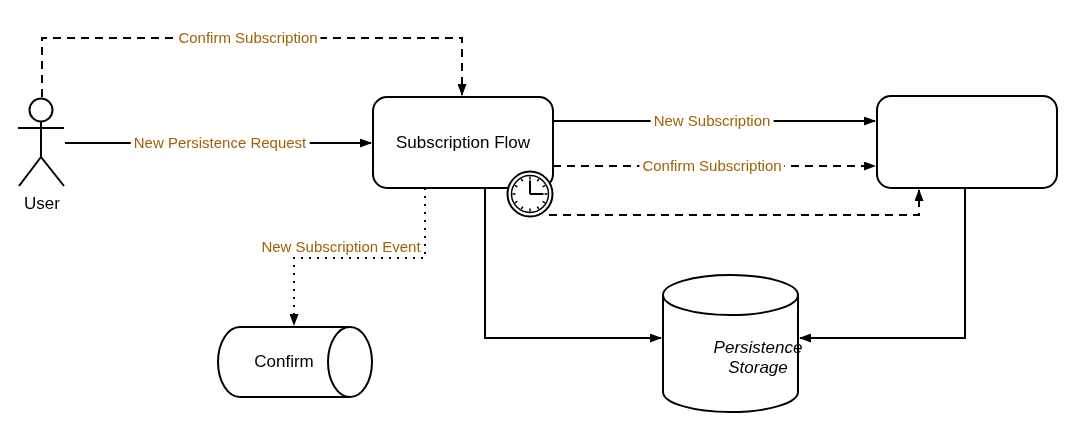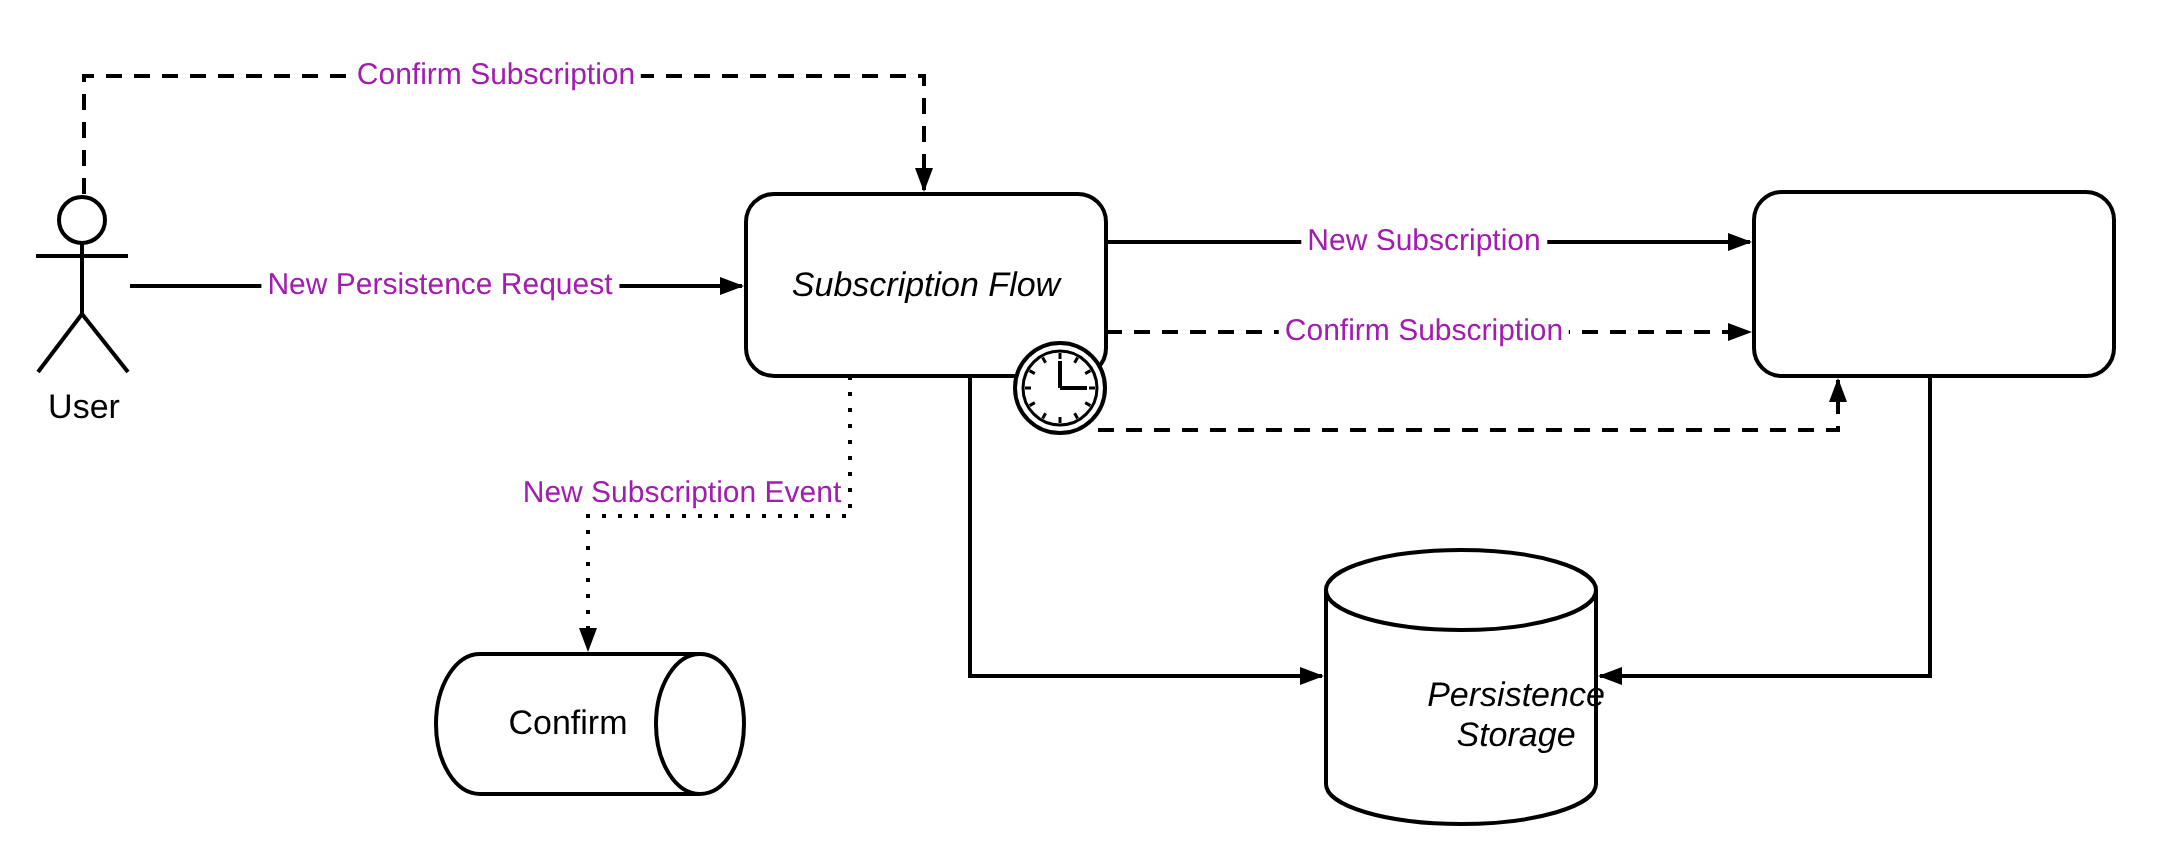--- a/index.html
+++ b/index.html
@@ -7,21 +7,21 @@
     position:relative; width:1079px; height:429px; background:#ffffff;
     font-family:"Liberation Sans", sans-serif; overflow:hidden; color:#000;
   }
   .canvas svg { position:absolute; left:0; top:0; }
   .node-label {
     position:absolute; transform:translate(-50%,-50%);
     font-size:17px; line-height:20px; text-align:center; white-space:nowrap; color:#000;
   }
   .edge-label {
     position:absolute; transform:translate(-50%,-50%);
-    font-size:15px; line-height:18px; white-space:nowrap; color:#a21caf;
+    font-size:15px; line-height:18px; white-space:nowrap; color:#a16207;
     background:#ffffff; padding:0 3px;
   }
   .lbl-line { display:block; }
 </style>
 </head>
 <body>
 
 <div class="canvas">
 
   <svg width="1079" height="429" viewBox="0 0 1079 429">
@@ -80,21 +80,21 @@
         <line x1="542.6" y1="186.8" x2="545.2" y2="185.3"></line>
       </g>
       <g stroke="#000" stroke-width="2">
         <line x1="530" y1="194" x2="530" y2="180.5"></line>
         <line x1="530" y1="194" x2="543.5" y2="194"></line>
       </g>
     </g>
   </svg>
 
   <div class="node-label" style="left:42px; top:204px;">User</div>
-  <div class="node-label" style="left:463px; top:143px;font-style:italic;">Subscription Flow</div>
+  <div class="node-label" style="left:463px; top:143px;">Subscription Flow</div>
   <div class="node-label" style="left:284px; top:362px;">Confirm</div>
   <div class="node-label" style="left:758px; top:358px;font-style:italic;">
     <span class="lbl-line">Persistence</span>
     <span class="lbl-line">Storage</span>
   </div>
 
   <div class="edge-label" style="left:248px; top:38px;">Confirm Subscription</div>
   <div class="edge-label" style="left:220px; top:143px;">New Persistence Request</div>
   <div class="edge-label" style="left:712px; top:121px;">New Subscription</div>
   <div class="edge-label" style="left:712px; top:166px;">Confirm Subscription</div>

